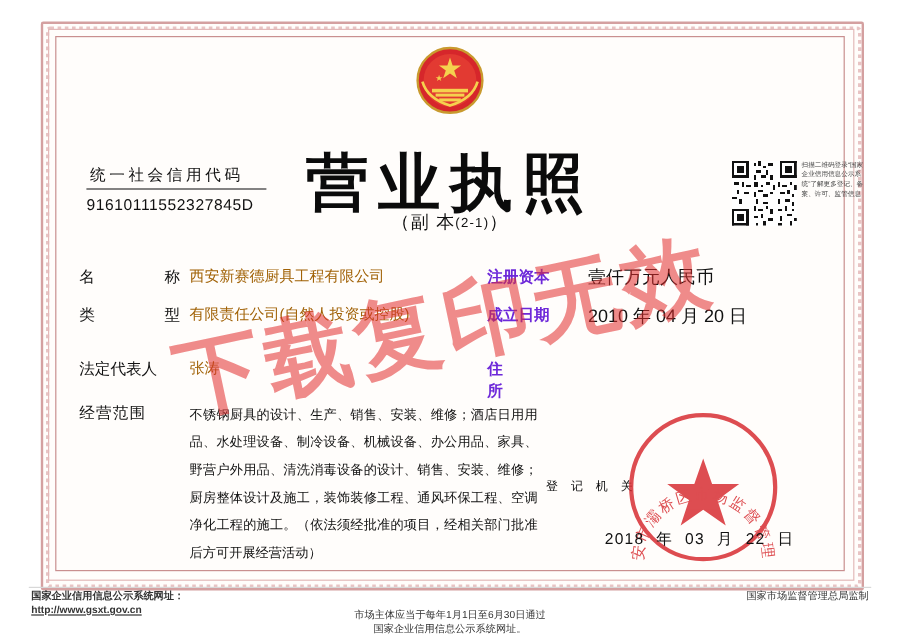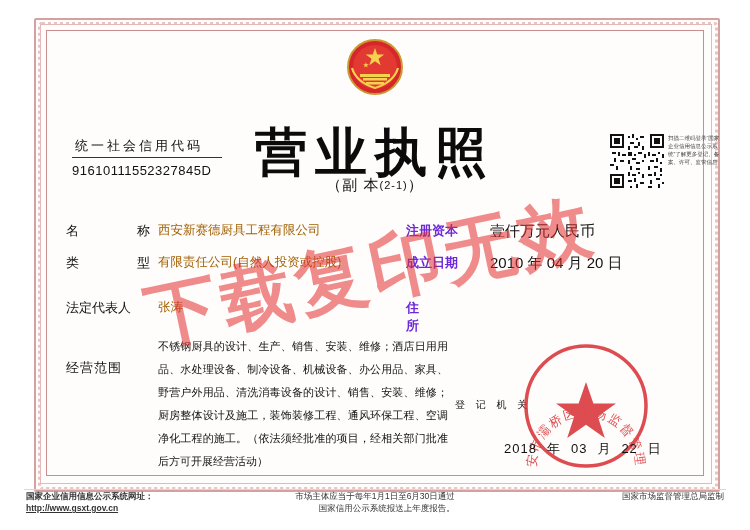--- a/index.html
+++ b/index.html
@@ -137,21 +137,21 @@
     letter-spacing:4px;
     transform:rotate(-12deg) translate(-6px,6px);
     white-space:nowrap;
   }
   
   .footer{
     position:absolute;left:0;right:0;bottom:6px;height:34px;
     font-size:8.5px;color:#333;line-height:12px;
   }
   .f-left{position:absolute;left:26px;top:0;text-align:left;font-weight:bold;}
-  .f-center{position:absolute;left:50%;transform:translateX(-50%);top:0;text-align:right;}
+  .f-center{position:absolute;left:50%;transform:translateX(-50%);top:16px;text-align:center;}
   .f-right{position:absolute;right:26px;top:0;}
   .bottom-rule{
     position:absolute;left:24px;right:24px;bottom:40px;height:1px;background:#d8d8d8;
   }
 </style>
 </head>
 <body>
 
 <div id="license">
 
@@ -289,21 +289,21 @@
       <div class="lbl" style="letter-spacing:0px;">
           <span>法定代表人</span>
         </div>
       <div class="val">张涛</div>
       <div class="lbl-r" style="letter-spacing:6px;align-items:center;">
           <span>住　　所</span>
         </div>
     </div>
 
     <div class="row" style="height:110px;">
-      <div class="lbl" style="letter-spacing:1px;margin-top:24px;">
+      <div class="lbl" style="letter-spacing:1px;">
           <span>经营范围</span>
         </div>
       <div class="scope">不锈钢厨具的设计、生产、销售、安装、维修；酒店日用用品、水处理设备、制冷设备、机械设备、办公用品、家具、野营户外用品、清洗消毒设备的设计、销售、安装、维修；厨房整体设计及施工，装饰装修工程、通风环保工程、空调净化工程的施工。（依法须经批准的项目，经相关部门批准后方可开展经营活动）</div>
     </div>
 
   </div>
 
   <div class="registry-label">登 记 机 关</div>
 
   <div class="seal">
@@ -329,20 +329,20 @@
 
   <div class="bottom-rule"></div>
 
   <div class="footer">
     <div class="f-left">
       <div>国家企业信用信息公示系统网址：</div>
       <div style="text-decoration:underline;">http://www.gsxt.gov.cn</div>
     </div>
     <div class="f-center">
       <div>市场主体应当于每年1月1日至6月30日通过</div>
-      <div>国家信用公示系统报送上年度报告。</div>
+      <div>国家企业信用信息公示系统网址。</div>
     </div>
     <div class="f-right">
       <div>国家市场监督管理总局监制</div>
     </div>
   </div>
 
 </div>
 
 </body></html>

